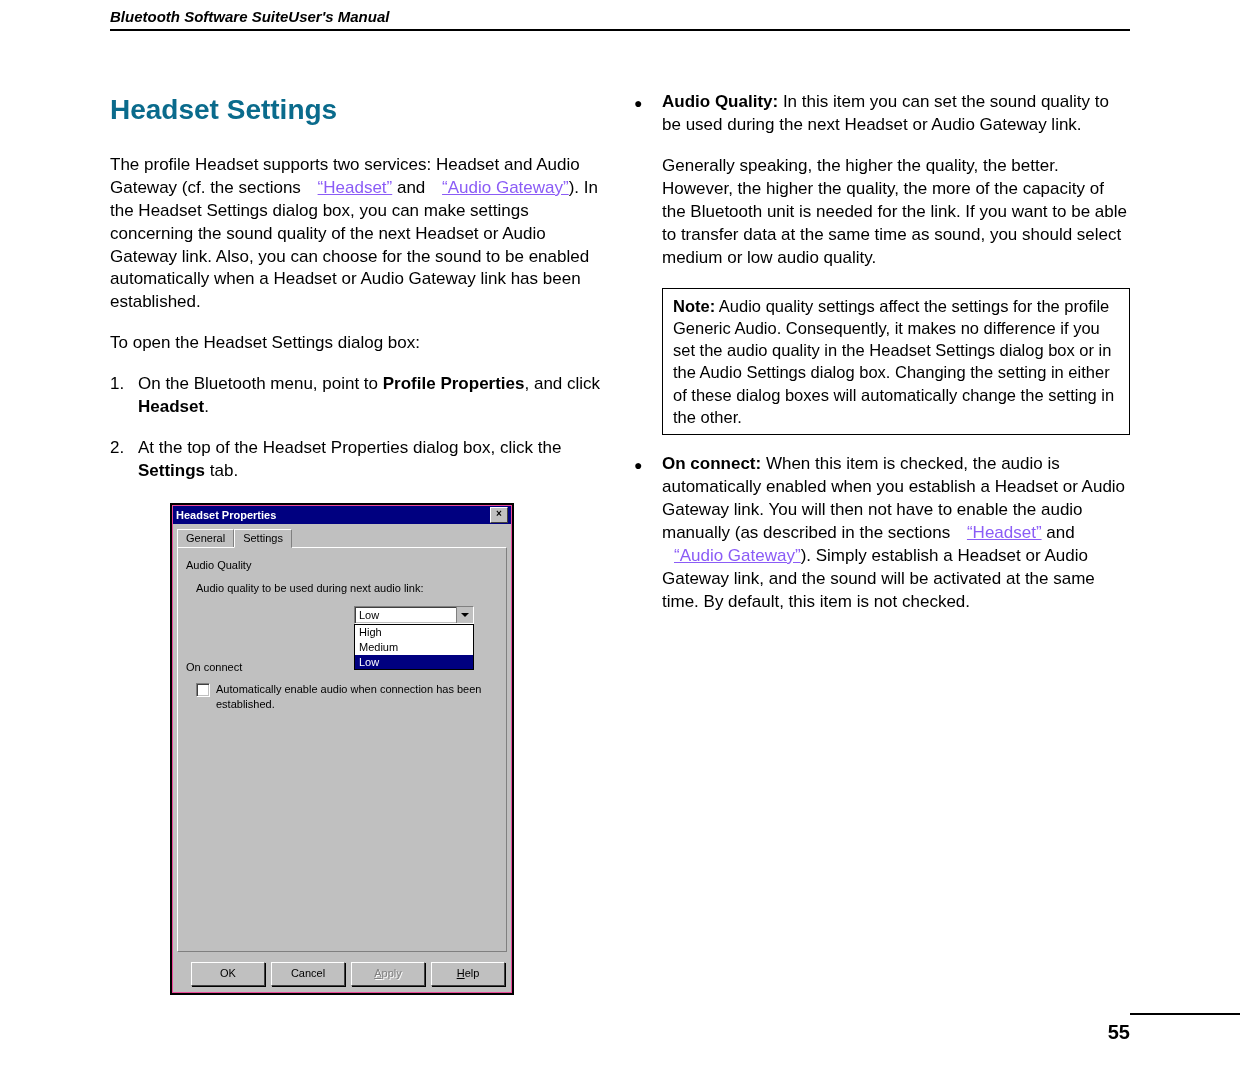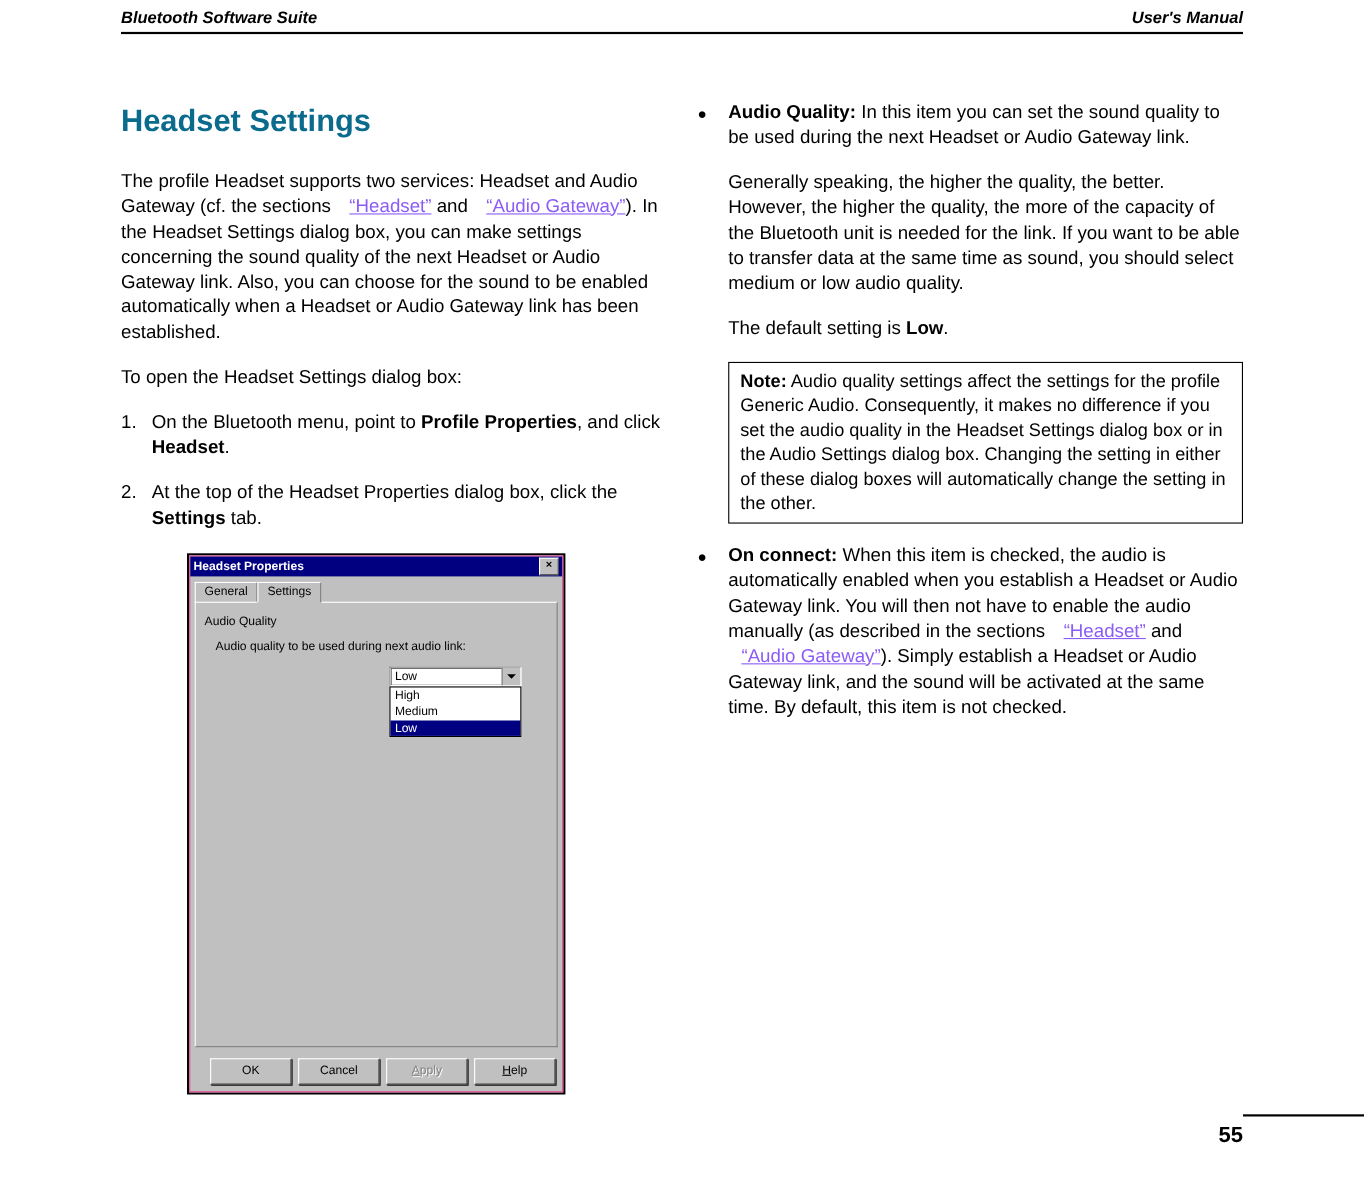--- a/index.html
+++ b/index.html
@@ -11,21 +11,20 @@
   }
   .page {
     width: 1240px;
     height: 1075px;
     position: relative;
     box-sizing: border-box;
     padding: 0 110px;
   }
   .page-header {
     display: flex;
-    justify-content: space-between;
     padding-top: 8px;
     font-weight: bold;
     font-size: 15px;
     font-style: italic;
     font-family: Arial, Helvetica, sans-serif;
   }
   .page-header span { font-style: italic; }
   .page-rule {
     border: none;
     border-top: 2px solid #000;
@@ -293,40 +292,44 @@
                 <span class="combo-text">Low</span>
                 <span class="combo-btn"></span>
               </div>
               <div class="combo-list">
                 <div>High</div>
                 <div>Medium</div>
                 <div class="sel">Low</div>
               </div>
             </div>
 
+            <div class="group2">
+              <span class="group-label">On connect</span>
+              <div class="checkbox-row">
+                <span class="checkbox-box"></span>
+                <span>Automatically enable audio when connection has been established.</span>
+              </div>
+            </div>
           </div>
           <div class="button-row">
             <div class="win-btn">OK</div>
             <div class="win-btn">Cancel</div>
             <div class="win-btn disabled underline-first">Apply</div>
             <div class="win-btn underline-first">Help</div>
           </div>
         </div>
       </div>
     </div>
 
     <div class="col">
       <div class="bullet-item">
         <span class="bullet-mark">●</span>
         <b>Audio Quality:</b><span> In this item you can set the sound quality to be used during the next Headset or Audio Gateway link.</span>
       </div>
       <p class="body-text" style="padding-left:28px;">Generally speaking, the higher the quality, the better. However, the higher the quality, the more of the capacity of the Bluetooth unit is needed for the link. If you want to be able to transfer data at the same time as sound, you should select medium or low audio quality.</p>
-      <p class="body-text" style="padding-left:28px;">
-        <span>The default setting is </span><b>Low</b><span>.</span>
-      </p>
 
       <div class="note-box">
         <b>Note:</b><span> Audio quality settings affect the settings for the profile Generic Audio. Consequently, it makes no difference if you set the audio quality in the Headset Settings dialog box or in the Audio Settings dialog box. Changing the setting in either of these dialog boxes will automatically change the setting in the other.</span>
       </div>
 
       <div class="bullet-item">
         <span class="bullet-mark">●</span>
         <b>On connect:</b><span> When this item is checked, the audio is automatically enabled when you establish a Headset or Audio Gateway link. You will then not have to enable the audio manually (as described in the sections </span><span class="link">“Headset”</span><span> and </span><span class="link">“Audio Gateway”</span><span>). Simply establish a Headset or Audio Gateway link, and the sound will be activated at the same time. By default, this item is not checked.</span>
       </div>
     </div>

